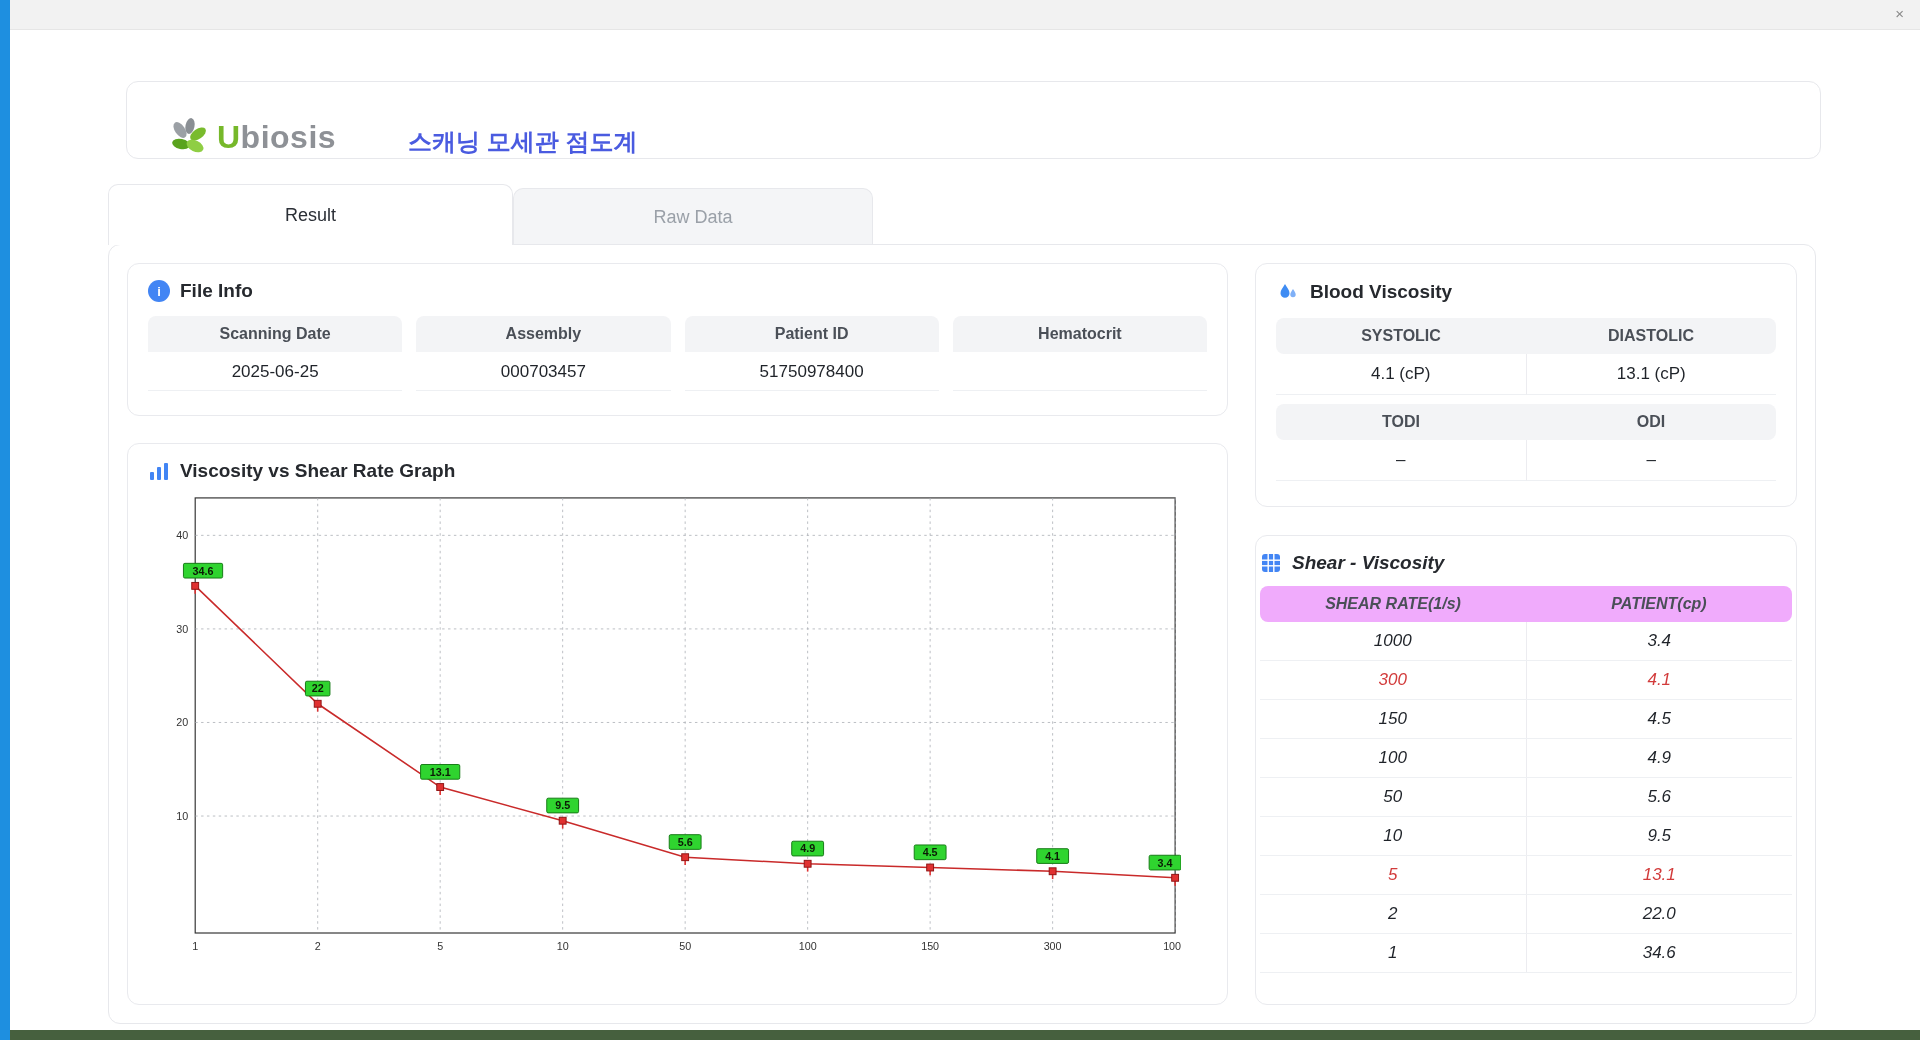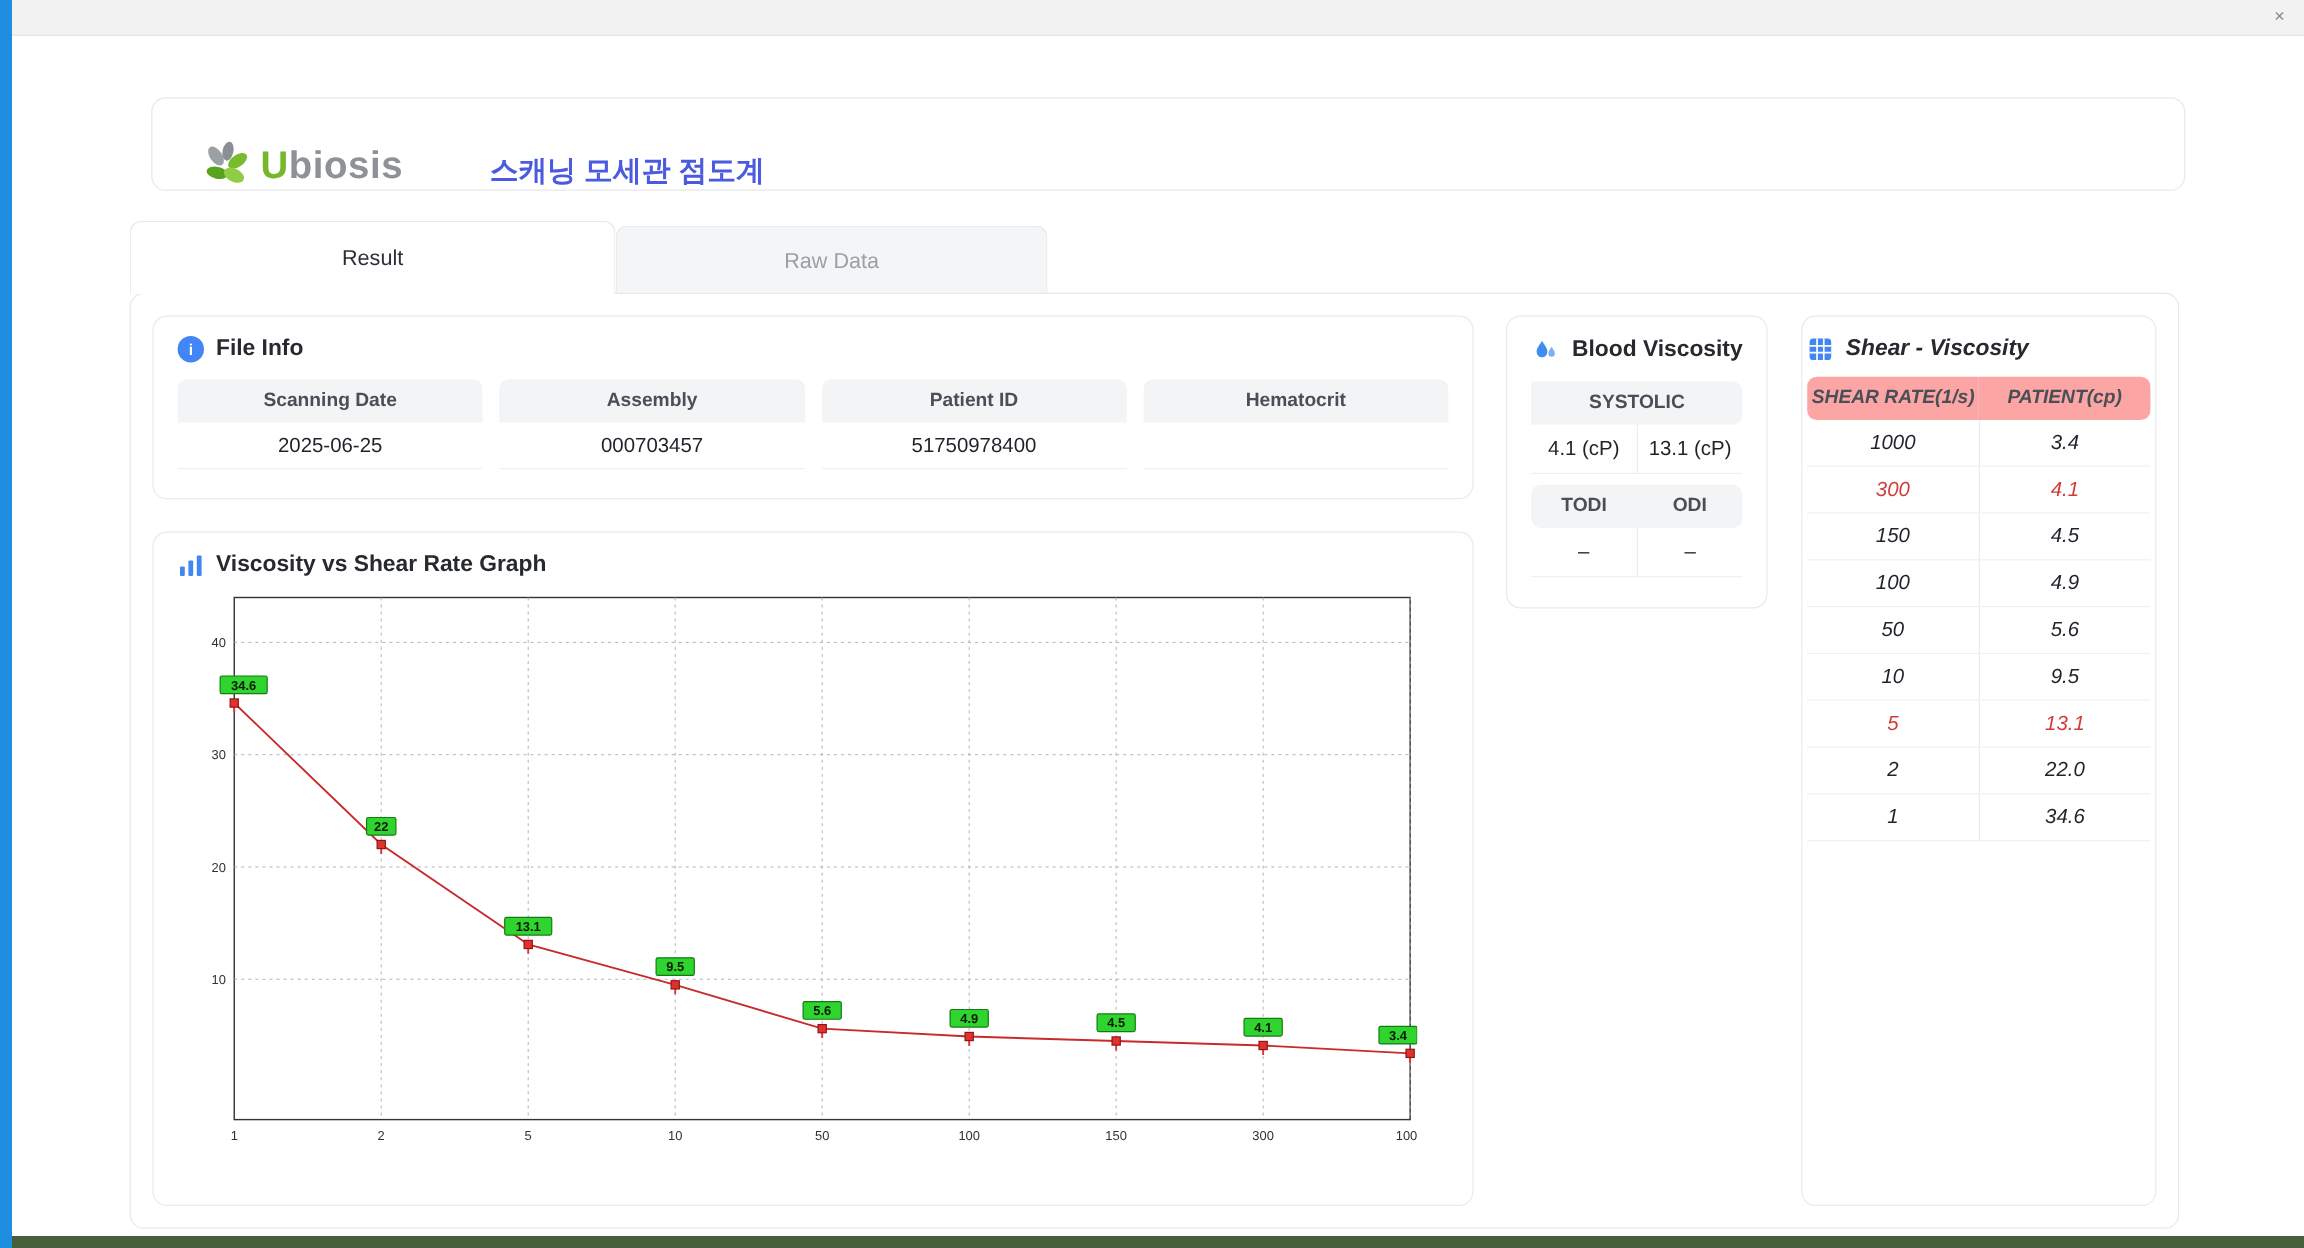--- a/index.html
+++ b/index.html
@@ -19,21 +19,21 @@
 .brand-rest { color: #8e9196; font-weight: 600; }
 .app-title { margin-left: 72px; font-size: 24px; font-weight: 700; color: #4a5be0; }
 
 .tabs { margin: 25px 0 0 98px; display: flex; align-items: flex-end; position: relative; z-index: 2; }
 .tab { text-align: center; font-weight: 400; border: 1px solid #e7e8ec; border-bottom: none; border-radius: 10px 10px 0 0; cursor: pointer; }
 .tab.active { width: 405px; height: 61px; line-height: 61px; background: #fff; color: #2b2f36; font-size: 18px; margin-bottom: -1px; }
 .tab.inactive { width: 360px; height: 56px; line-height: 56px; background: #f4f5f7; color: #9aa0a8; font-size: 18px; }
 
 .main-panel { margin: 0 0 0 98px; width: 1708px; height: 780px; border: 1px solid #e7e8ec; border-radius: 12px; background: #fff; padding: 18px; display: flex; gap: 27px; position: relative; z-index: 1; }
 .left-col { width: 1101px; display: flex; flex-direction: column; }
-.right-col { flex: 1; display: flex; gap: 28px; }
+.right-col { flex: 1; display: flex; flex-direction: column; gap: 28px; }
 
 .card { border: 1px solid #e9eaee; border-radius: 12px; background: #fff; }
 .card-title { display: flex; align-items: center; gap: 10px; font-size: 19px; font-weight: 700; color: #26292e; }
 
 .icon-circle { width: 22px; height: 22px; border-radius: 50%; background: #4285f4; color: #fff; font-weight: 700; font-size: 13px; display: inline-flex; align-items: center; justify-content: center; font-style: normal; flex: 0 0 auto; }
 
 .file-info-card { height: 153px; padding: 16px 20px; }
 .fields { display: flex; gap: 14px; margin-top: 14px; justify-content: center; }
 .field { flex: 1; }
 .field-label { background: #f3f4f6; border-radius: 8px 8px 0 0; text-align: center; padding: 9px 0; font-size: 16px; font-weight: 600; color: #4a4f57; }
@@ -51,21 +51,21 @@
 .bv-head > div:first-child { border-radius: 8px 0 0 8px; }
 .bv-head > div:last-child { border-radius: 0 8px 8px 0; }
 .bv-val > div { padding: 10px 0; font-size: 17px; color: #1f2329; border-bottom: 1px solid #eef0f3; }
 .bv-val > div + div { border-left: 1px solid #ececf0; }
 .bv-row.second { margin-top: 9px; }
 
 .shear-card { flex: 1; padding: 16px 4px; font-style: italic; }
 .shear-table { margin-top: 12px; }
 .s-row { display: flex; }
 .s-row > div { flex: 1; text-align: center; padding: 9px 0; font-size: 17px; color: #1f2329; }
-.s-head > div { background: #fca5a5; font-weight: 600; font-size: 16px; color: #4a4f57; }
+.s-head > div { background: #f0abfc; font-weight: 600; font-size: 16px; color: #4a4f57; }
 .s-head > div:first-child { border-radius: 8px 0 0 8px; }
 .s-head > div:last-child { border-radius: 0 8px 8px 0; }
 #shear-body .s-row { border-bottom: 1px solid #eef0f3; }
 #shear-body .s-row > div + div { border-left: 1px solid #ececf0; }
 .s-row.row-red > div { color: #d23b3b; }
 </style>
 </head>
 <body>
 
 <div class="blue-strip"></div>
@@ -209,20 +209,21 @@
         <div class="card-title">
           <svg width="24" height="24" viewBox="0 0 24 24">
             <path d="M9 4 C6.7 8 4.5 10 4.5 13.2 a4.5 4.5 0 0 0 9 0 C13.5 10 11.3 8 9 4 Z" fill="#3f8cf3"></path>
             <path d="M17 9 C15.6 11.4 14.3 12.6 14.3 14.5 a2.7 2.7 0 0 0 5.4 0 C19.7 12.6 18.4 11.4 17 9 Z" fill="#7fb0f7"></path>
           </svg>
           <span>Blood Viscosity</span>
         </div>
         <div class="bv-table">
           <div class="bv-row bv-head">
             <div>SYSTOLIC</div>
+            <div>DIASTOLIC</div>
           </div>
           <div class="bv-row bv-val">
             <div>4.1 (cP)</div>
             <div>13.1 (cP)</div>
           </div>
           <div class="bv-row bv-head second">
             <div>TODI</div>
             <div>ODI</div>
           </div>
           <div class="bv-row bv-val">

